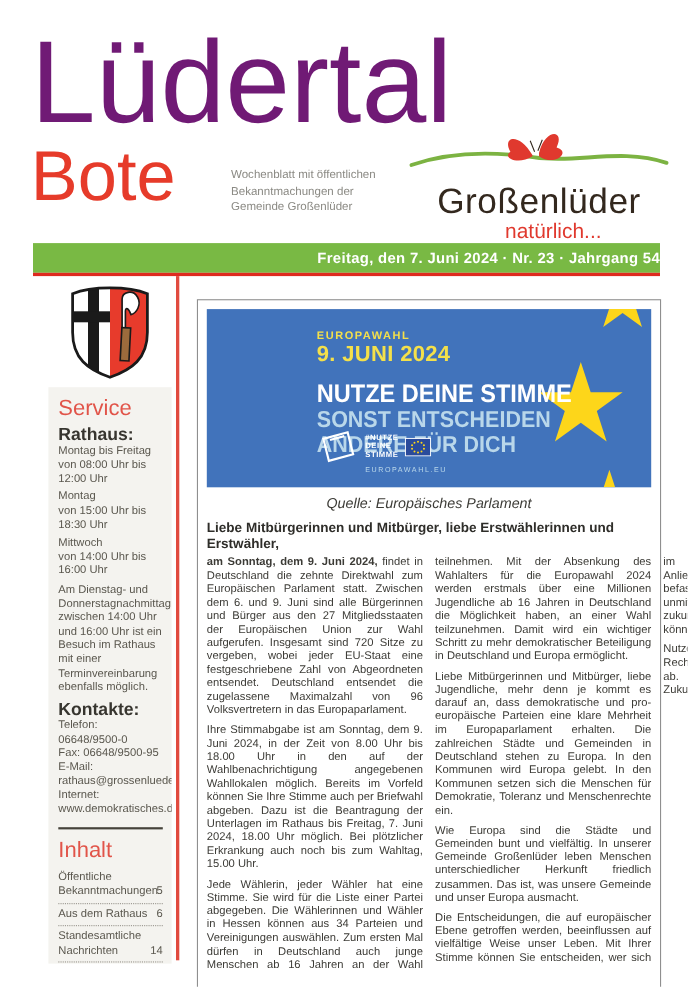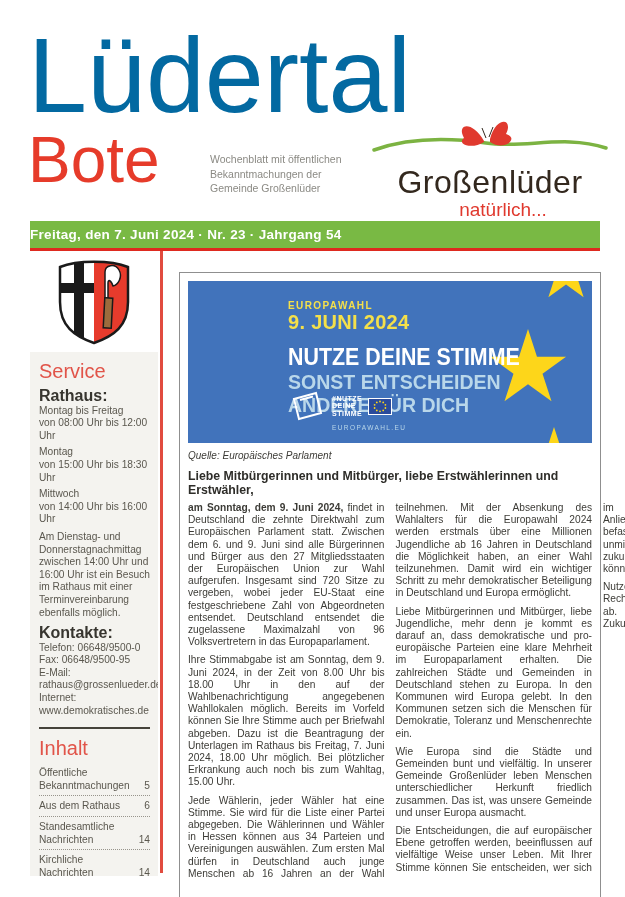--- a/index.html
+++ b/index.html
@@ -2,40 +2,40 @@
 <html><head>
 <meta charset="utf-8">
 <style>
   * { margin:0; padding:0; box-sizing:border-box; }
   html,body { width:625px; height:897px; background:#fff; overflow:hidden;
     font-family:"Liberation Sans", sans-serif; }
   .page { position:relative; width:625px; height:897px; background:#fff; }
 
   
   .title1 { position:absolute; left:28px; top:22px; font-size:106px; line-height:1;
-    font-weight:300; letter-spacing:0px; color:#0369a1; }
+    font-weight:300; letter-spacing:0px; color:#701a75; }
   .title2 { position:absolute; left:28px; top:128px; font-size:64px; line-height:1;
     font-weight:300; color:#e63b2a; }
   .tagline { position:absolute; left:210px; top:152px; font-size:10.5px; line-height:1.4;
     color:#8b8a84; }
   .brand { position:absolute; left:372px; top:108px; width:236px; text-align:center; }
   .brand-name { font-size:32px; color:#33281e; letter-spacing:0.5px; margin-top:-6px; }
   .brand-slogan { font-size:19px; color:#e0392e; margin-top:-2px; padding-left:26px; }
 
   
   .issue-bar { position:absolute; left:30px; top:221px; width:570px; height:27px;
     background:#79b944; color:#fff; font-weight:bold; font-size:13.5px;
-    text-align:left; line-height:27px; letter-spacing:0.3px; }
+    text-align:right; line-height:27px; letter-spacing:0.3px; }
   .issue-underline { position:absolute; left:30px; top:248px; width:570px; height:3px;
     background:#de2a1f; }
   .red-divider { position:absolute; left:160px; top:251px; width:3px; height:622px;
     background:#e14b3f; }
 
   
-  .sidebar { position:absolute; left:30px; top:256px; width:128px; }
+  .sidebar { position:absolute; left:44px; top:256px; width:112px; }
   .crest { display:block; margin:0 auto; }
   .panel { margin-top:6px; background:#f4f3ef; padding:8px 8px 8px 9px; height:524px;
     overflow:hidden; color:#5a574e; font-size:10.2px; line-height:12.6px; }
   .panel-heading { font-size:20px; line-height:22px; color:#e15449; margin-bottom:6px; }
   .panel-sub { font-size:16px; font-weight:bold; color:#37352f; margin:8px 0 2px; }
   .hrs { margin-bottom:4px; }
   .note { margin-top:5px; }
   .contact-line { }
   .panel-divider { border:none; border-top:2px solid #45423a; margin:10px 0 8px; }
   .toc-item { display:flex; justify-content:space-between; align-items:flex-end;
@@ -56,21 +56,21 @@
   .eu-headline { margin-top:11px; font-size:23px; font-weight:bold; color:#fff;
     line-height:1.08; transform:scaleX(.93); transform-origin:left; white-space:nowrap; }
   .eu-sub { font-size:21px; font-weight:bold; color:#b9d7ea; line-height:1.1;
     transform:scaleX(.93); transform-origin:left; white-space:nowrap; }
   .banner-logo { position:absolute; left:100px; bottom:12px; }
   .logo-row { display:flex; align-items:center; gap:6px; }
   .logo-stack { font-size:7px; line-height:7.5px; font-weight:bold; color:#fff;
     letter-spacing:0.5px; }
   .logo-url { font-size:6.5px; letter-spacing:1.4px; color:#b9d7ea; margin-top:2px;
     padding-left:44px; }
-  .caption { text-align:left; font-style:italic; font-size:10px; color:#3c3b36;
+  .caption { text-align:center; font-style:italic; font-size:13px; color:#3c3b36;
     margin:7px 0 8px; }
   .article-headline { font-size:12.3px; font-weight:bold; color:#2e2d29;
     margin-bottom:5px; }
   .article-cols { column-count:2; column-gap:11px; height:384px; column-fill:auto;
     font-size:10.2px; line-height:12.2px; text-align:justify; color:#3c3b36; }
   .article-cols p { margin-bottom:6px; }
   .signature { text-align:right; font-style:italic; margin-top:4px; line-height:12.6px; }
 </style>
 </head>
 <body>

